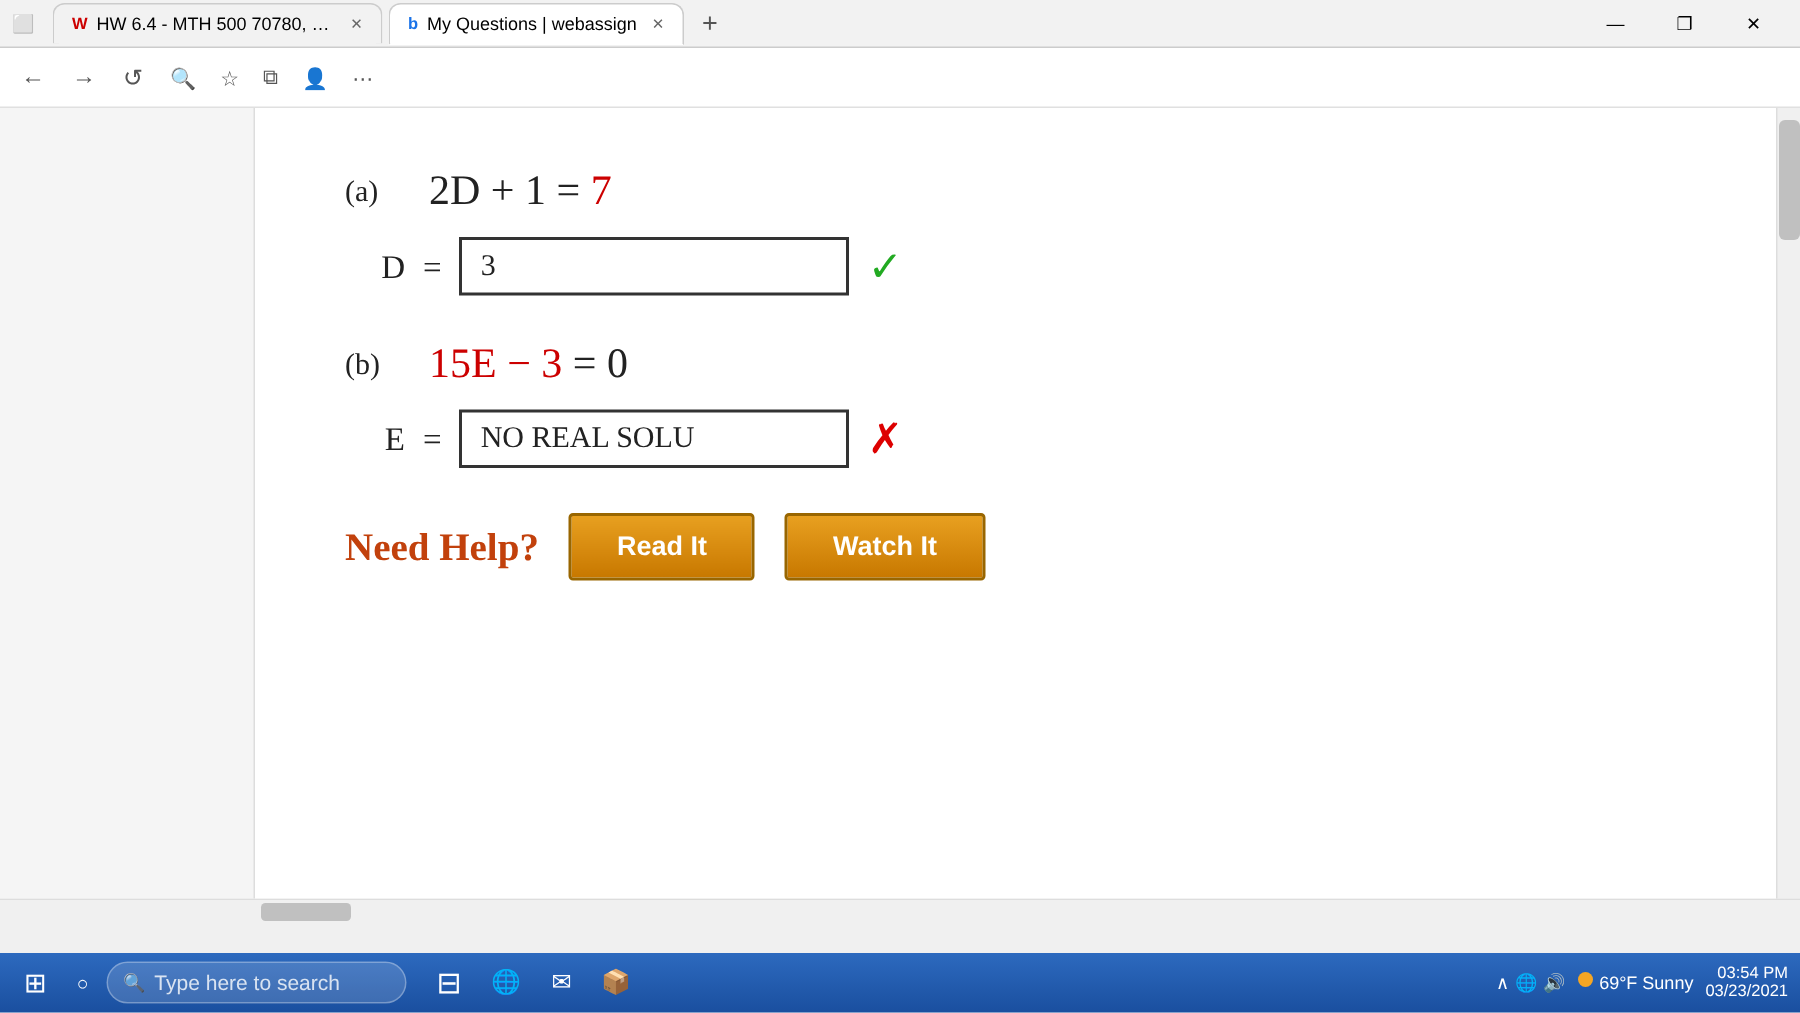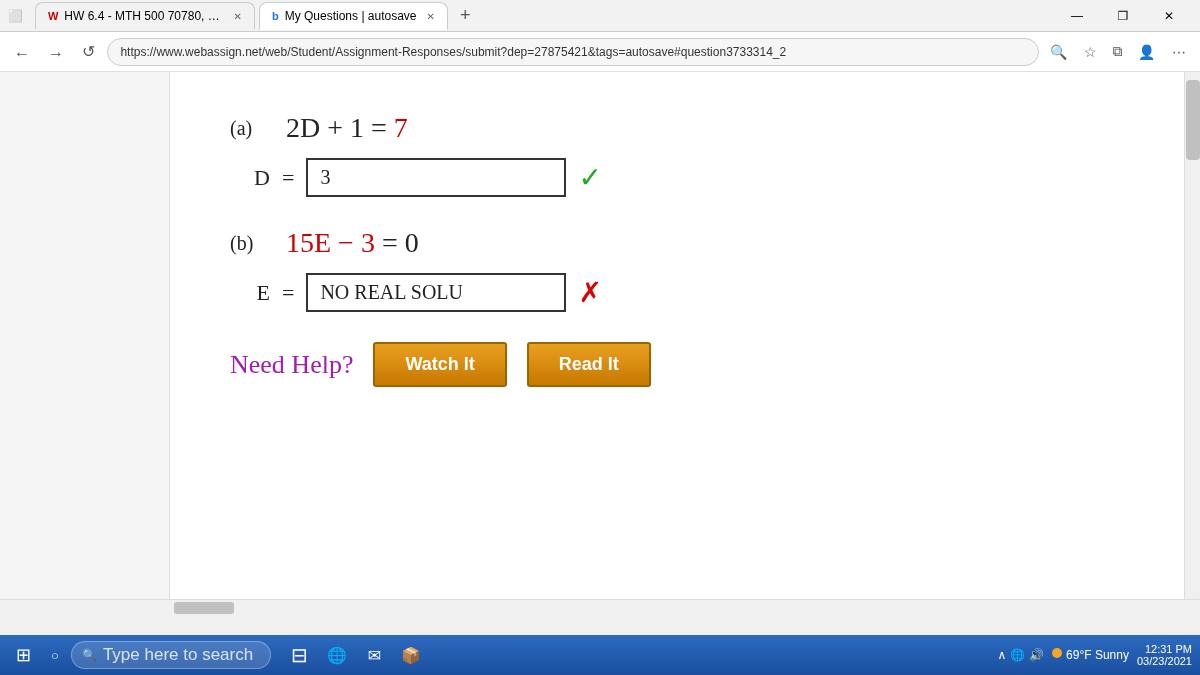--- a/index.html
+++ b/index.html
@@ -190,22 +190,22 @@
 
     .need-help-section {
       display: flex;
       align-items: center;
       gap: 20px;
       margin-top: 20px;
     }
 
     .need-help-label {
       font-size: 26px;
-      font-weight: normal;
-      color: #a21caf;
+      font-weight: bold;
+      color: #c2410c;
       font-family: Georgia, serif;
     }
 
     .help-btn {
       background: linear-gradient(to bottom, #e8a020, #c87800);
       border: 2px solid #996600;
       color: #fff;
       font-size: 18px;
       font-weight: bold;
       padding: 10px 30px;
@@ -241,21 +241,21 @@
       border: 1px solid rgba(255,255,255,0.3);
       border-radius: 14px;
       height: 28px;
       width: 200px;
       display: flex;
       align-items: center;
       padding: 0 10px;
       gap: 6px;
     }
     .taskbar-search-icon { color: rgba(255,255,255,0.8); font-size: 12px; }
-    .taskbar-search-text { color: rgba(255,255,255,0.8); font-size: 17px; }
+    .taskbar-search-text { color: rgba(255,255,255,0.8); font-size: 14px; }
     .taskbar-apps { display: flex; gap: 4px; margin-left: 8px; align-items: center; }
     .taskbar-app { font-size: 20px; padding: 4px 8px; cursor: pointer; }
     .taskbar-right {
       margin-left: auto;
       display: flex;
       align-items: center;
       gap: 8px;
       color: white;
     }
     .taskbar-weather {
@@ -293,42 +293,41 @@
 <div class="title-bar">
   <span style="font-size:12px; color:#555;">⬜</span>
 
   <div class="tab" style="margin-left:8px;">
     <span class="tab-favicon" style="color:#c00; font-weight:bold;">W</span>
     <span class="tab-label">HW 6.4 - MTH 500 70780, sectio</span>
     <span class="tab-close">✕</span>
   </div>
   <div class="tab active">
     <span class="tab-favicon" style="color:#1a73e8; font-weight:bold;">b</span>
-    <span class="tab-label">My Questions | autosave</span>
+    <span class="tab-label">My Questions | webassign</span>
     <span class="tab-close">✕</span>
   </div>
   <button class="tab-new">+</button>
   <div class="title-bar-controls">
     <button class="wctl">
         <span class="wctl-icon">—</span>
       </button>
     <button class="wctl">
         <span class="wctl-icon">❐</span>
       </button>
     <button class="wctl close">
         <span class="wctl-icon">✕</span>
       </button>
   </div>
 </div>
 
 <div class="address-bar">
   <button class="nav-btn">←</button>
   <button class="nav-btn">→</button>
   <button class="nav-btn">↺</button>
-  <input class="address-input" type="text" value="https://www.webassign.net/web/Student/Assignment-Responses/submit?dep=27875421&amp;tags=autosave#question3733314_2" style="">
   <div class="toolbar-icons">
     <button class="toolbar-icon">🔍</button>
     <button class="toolbar-icon">☆</button>
     <button class="toolbar-icon">⧉</button>
     <button class="toolbar-icon">👤</button>
     <button class="toolbar-icon">⋯</button>
   </div>
 </div>
 
 <div class="browser-content">
@@ -364,22 +363,22 @@
       <div class="answer-row">
         <span class="var-label">E</span>
         <span class="equals-sign">=</span>
         <input class="answer-input" type="text" value="NO REAL SOLU" style="">
         <span class="cross-mark">✗</span>
       </div>
     </div>
 
     <div class="need-help-section" style="margin-top: 30px;">
       <span class="need-help-label">Need Help?</span>
+      <button class="help-btn">Read It</button>
       <button class="help-btn">Watch It</button>
-      <button class="help-btn">Read It</button>
     </div>
 
   </div>
   <div class="scrollbar-track">
     <div class="scrollbar-thumb"></div>
   </div>
 </div>
 
 <div class="bottom-scroll">
   <div class="hscroll-thumb"></div>
@@ -402,17 +401,17 @@
     <div class="taskbar-systray">
       <span style="cursor:pointer;">∧</span>
       <span>🌐</span>
       <span style="cursor:pointer;">🔊</span>
     </div>
     <div class="taskbar-weather">
       <div class="weather-dot"></div>
       <span>69°F Sunny</span>
     </div>
     <div class="taskbar-datetime">
-      <div>12:31 PM</div>
+      <div>03:54 PM</div>
       <div>03/23/2021</div>
     </div>
   </div>
 </div>
 
 </body></html>

